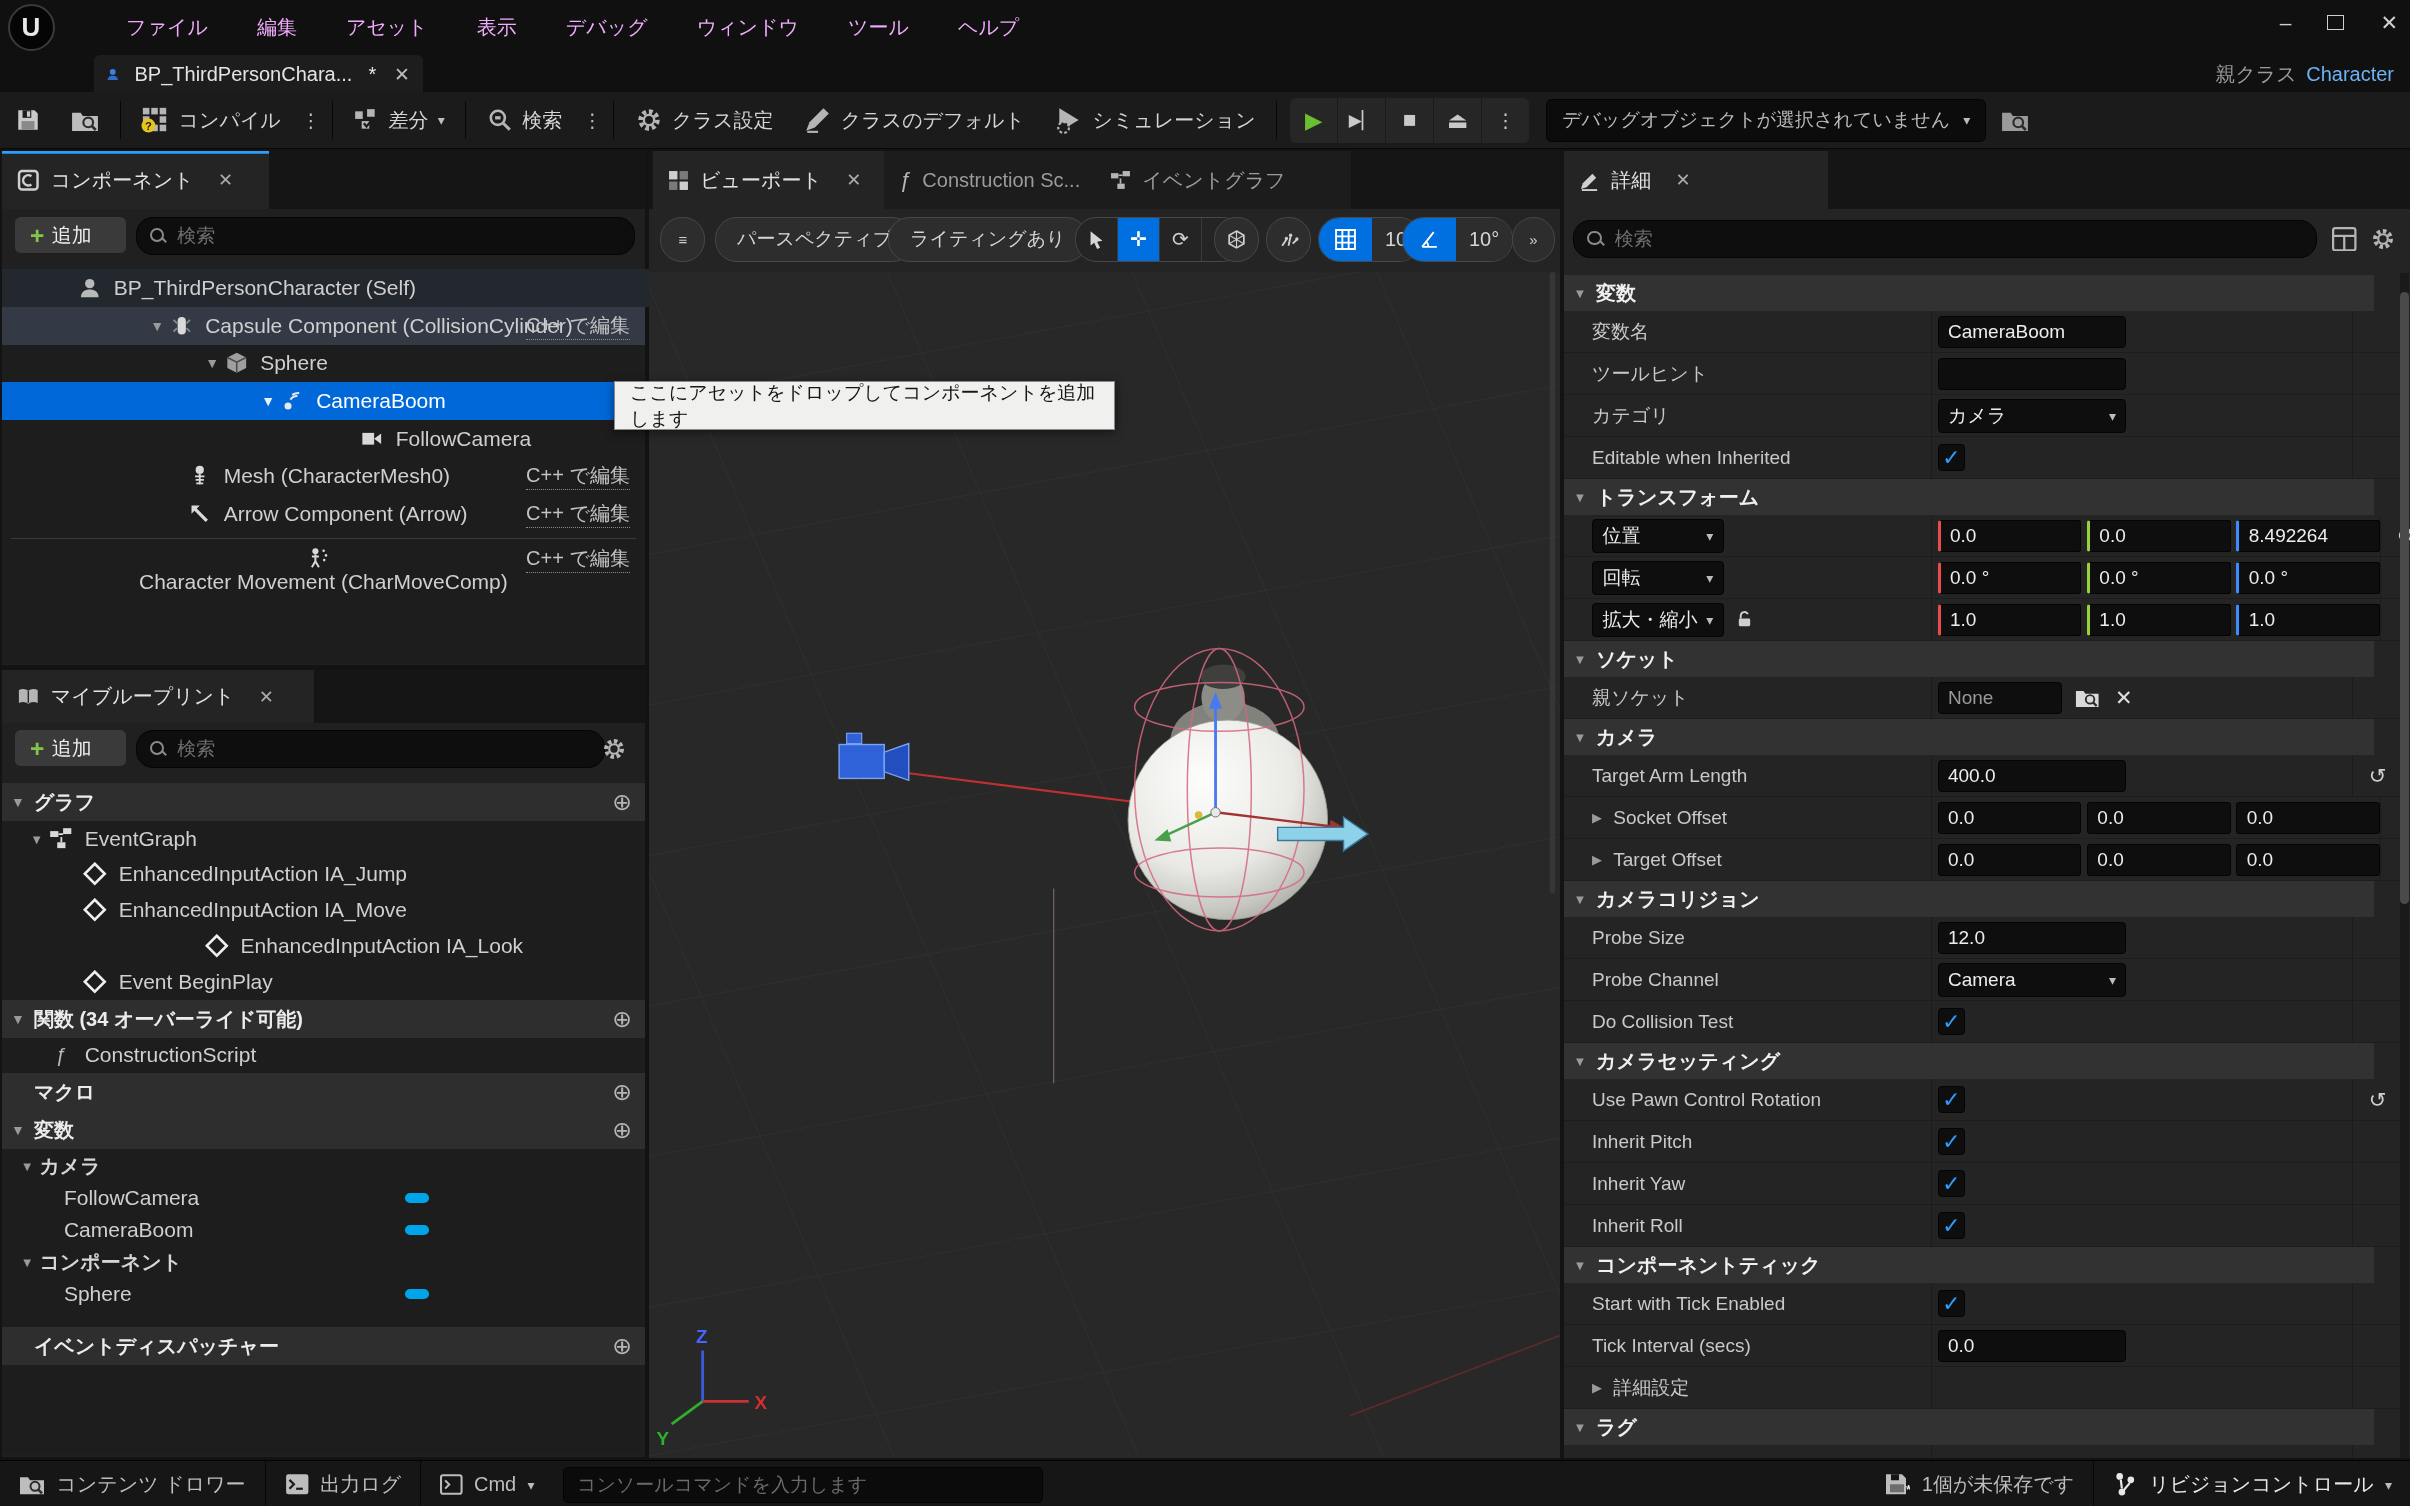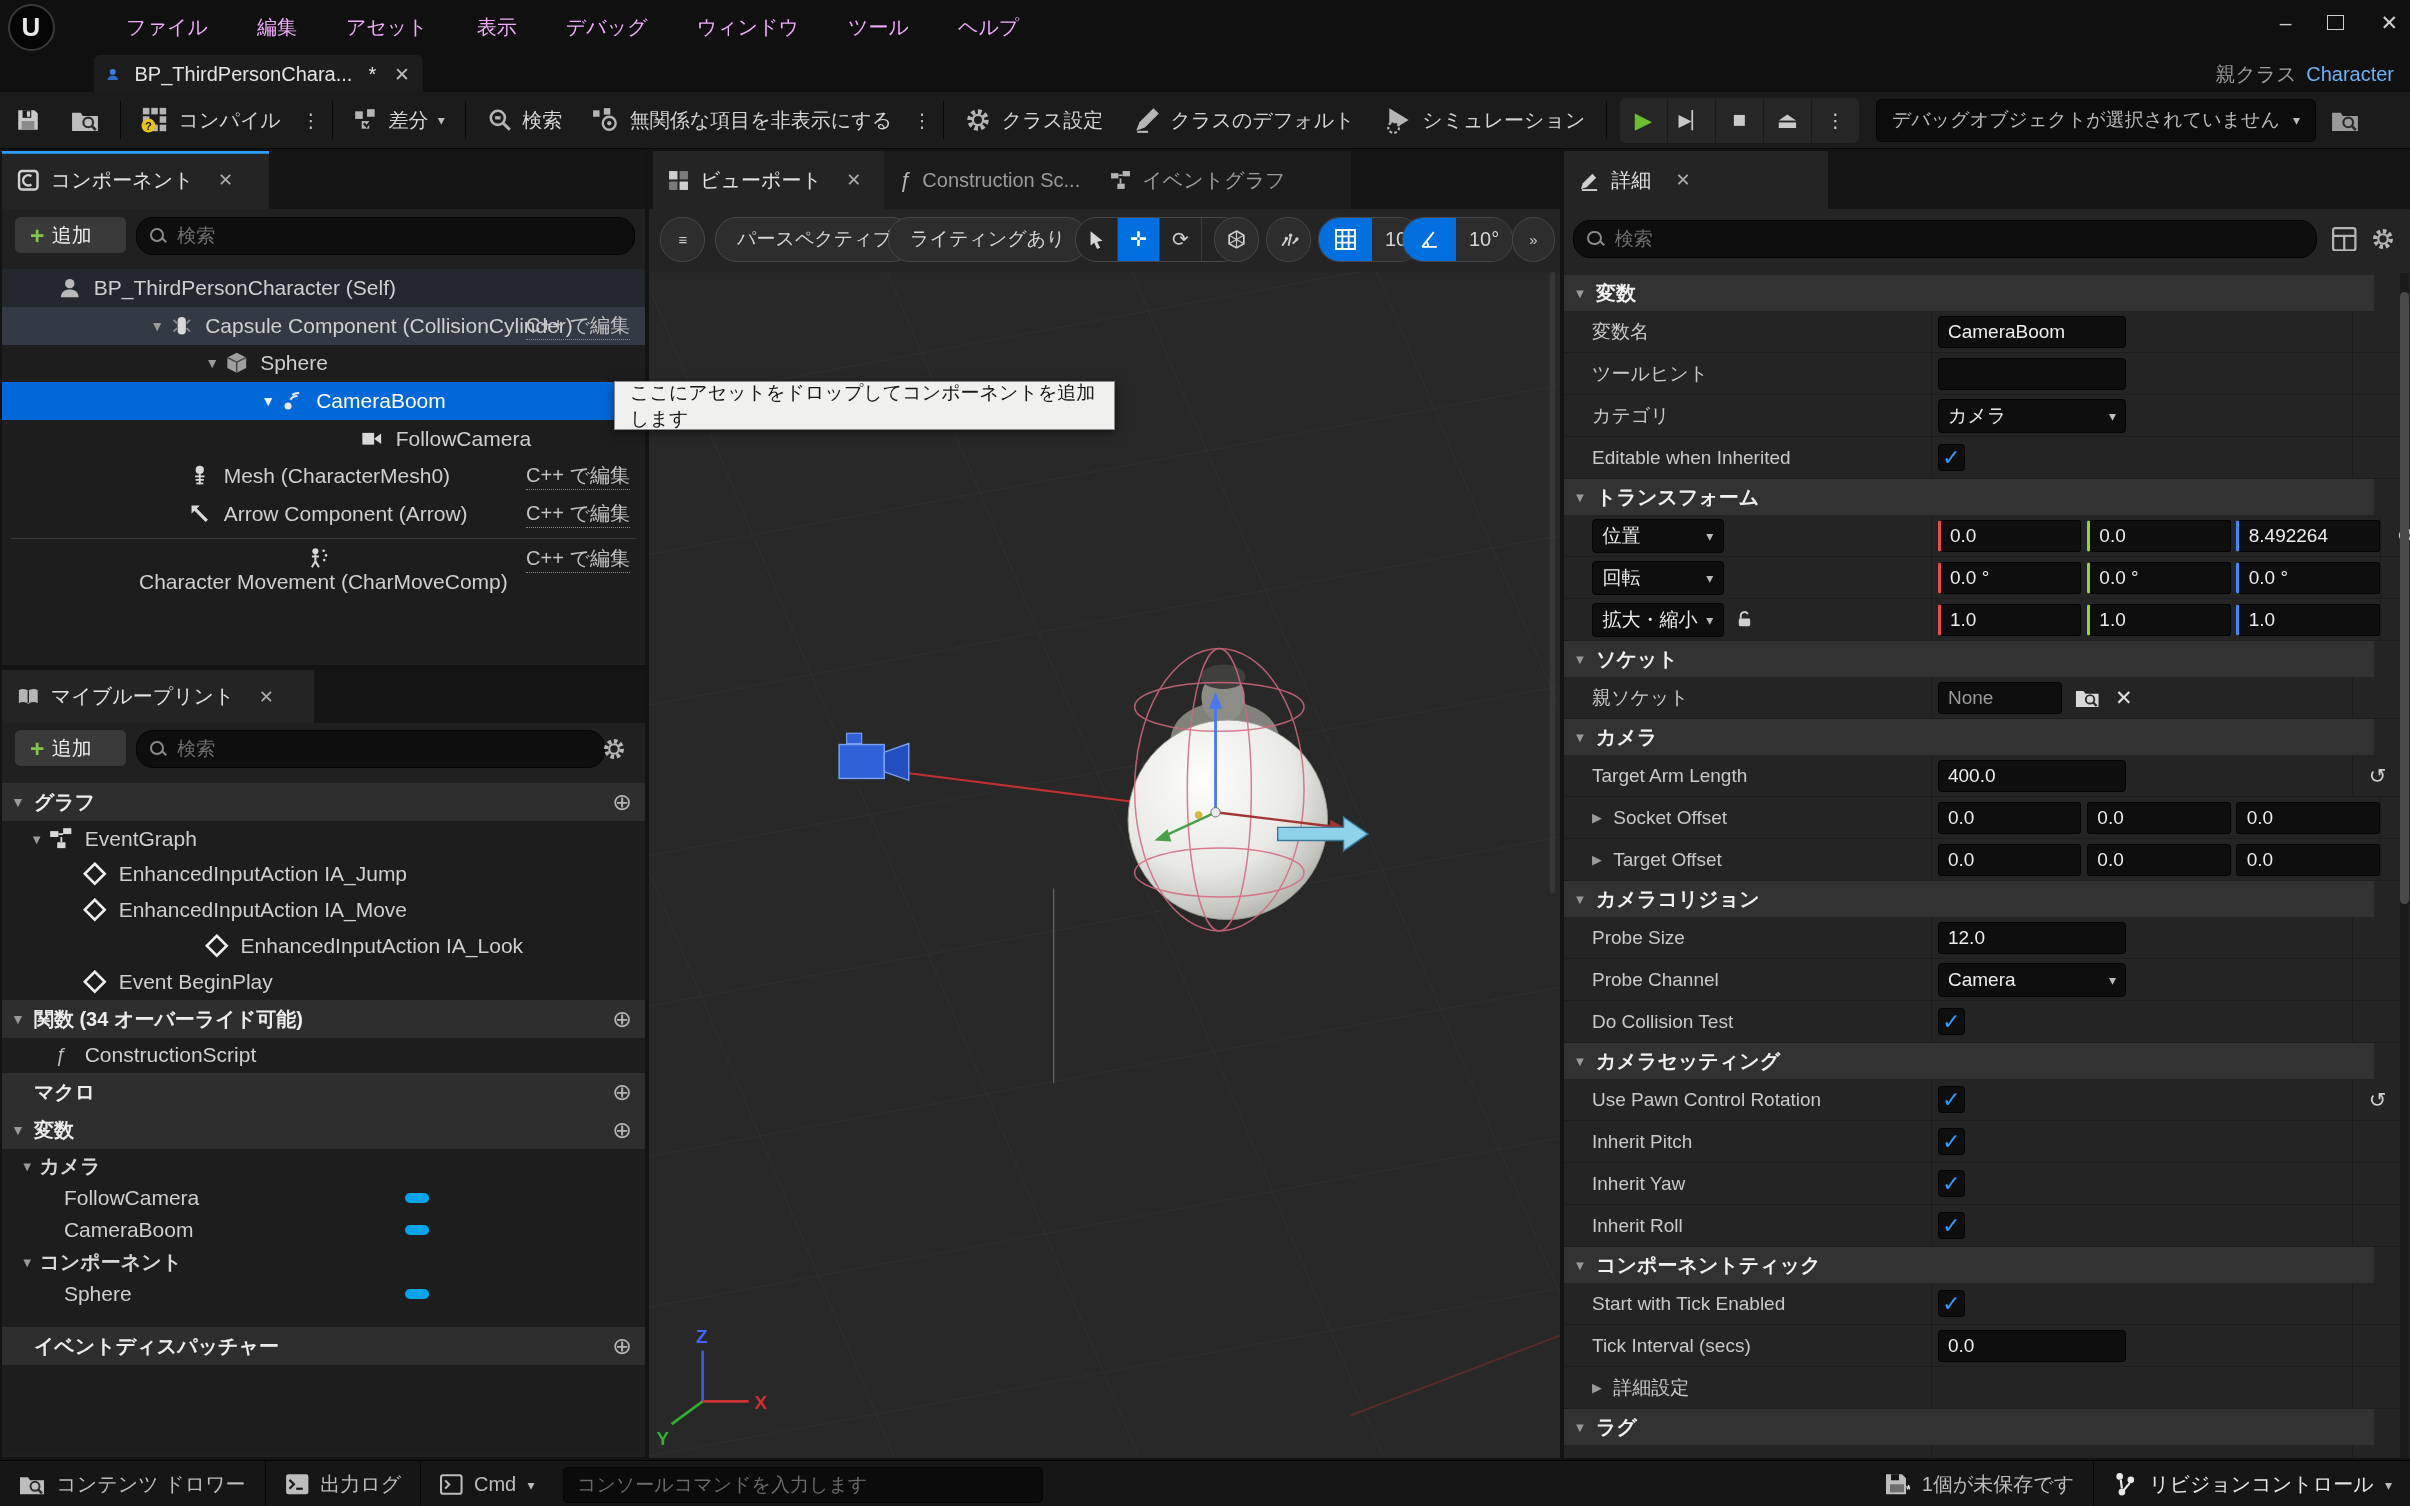--- a/index.html
+++ b/index.html
@@ -206,29 +206,20 @@
     </div>
     <div class="tsep"></div>
     <div class="tbtn">
       <svg width="26" height="26" viewBox="0 0 24 24">
           <circle cx="10" cy="10" r="6.5" fill="none" stroke="#b5b5b5" stroke-width="2.4"></circle>
           <line x1="15" y1="15" x2="21" y2="21" stroke="#b5b5b5" stroke-width="2.8"></line>
           <rect x="7.5" y="8.5" width="5" height="3" fill="#b5b5b5"></rect>
         </svg>
       <span>検索</span>
     </div>
-    <div class="tbtn">
-      <svg width="28" height="26" viewBox="0 0 26 24">
-          <rect x="1" y="3" width="6" height="6" fill="#b5b5b5"></rect>
-          <rect x="11" y="1" width="6" height="6" fill="#b5b5b5"></rect>
-          <circle cx="16" cy="15" r="6" fill="none" stroke="#b5b5b5" stroke-width="2.2"></circle>
-          <circle cx="16" cy="15" r="2" fill="#b5b5b5"></circle>
-        </svg>
-      <span>無関係な項目を非表示にする</span>
-    </div>
     <div class="dots">⋮</div>
     <div class="tsep"></div>
     <div class="tbtn">
       <svg width="28" height="28" viewBox="0 0 30 30">
           <circle cx="15" cy="15" r="9" fill="none" stroke="#b5b5b5" stroke-width="5" stroke-dasharray="4 3"></circle>
           <circle cx="15" cy="15" r="5.5" fill="none" stroke="#b5b5b5" stroke-width="2.5"></circle>
         </svg>
       <span>クラス設定</span>
     </div>
     <div class="tbtn">
@@ -280,21 +271,21 @@
       <div class="addbtn" style="width:81px;">
         <span class="plus">+</span>
         <span>追加</span>
       </div>
     </div>
     <div class="spill abs" style="left:134px;top:66px;width:471px;">
       <span class="mag"></span>
       <span>検索</span>
     </div>
     <div id="comptree" class="abs" style="left:0;top:118px;width:100%;height:395px;background:#1d1d1d;">
-        <div class="trow hl1" style="top: 0px;">
+        <div class="trow hl1" style="top: 0px; padding-left: 20px;">
           <span style="width:56px;flex:none;"></span>
           <span class="ticon">
             <svg width="23.5" height="23.5" viewBox="0 0 20 20">
               <circle cx="10" cy="6.5" r="4" fill="#b9b9b9"></circle>
               <path d="M2.5 18c0-4.5 3.4-6.5 7.5-6.5s7.5 2 7.5 6.5z" fill="#b9b9b9"></path>
             </svg>
           </span>
           <span>BP_ThirdPersonCharacter (Self)</span>
         </div>
         <div class="trow hl2" style="top: 38px;">

